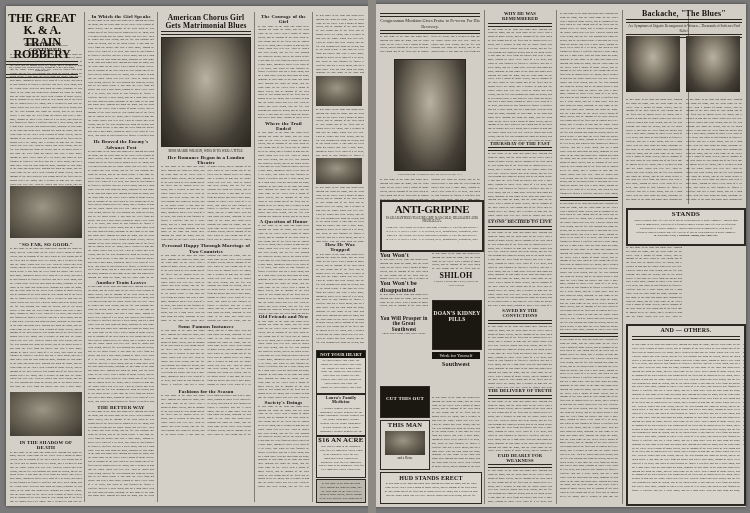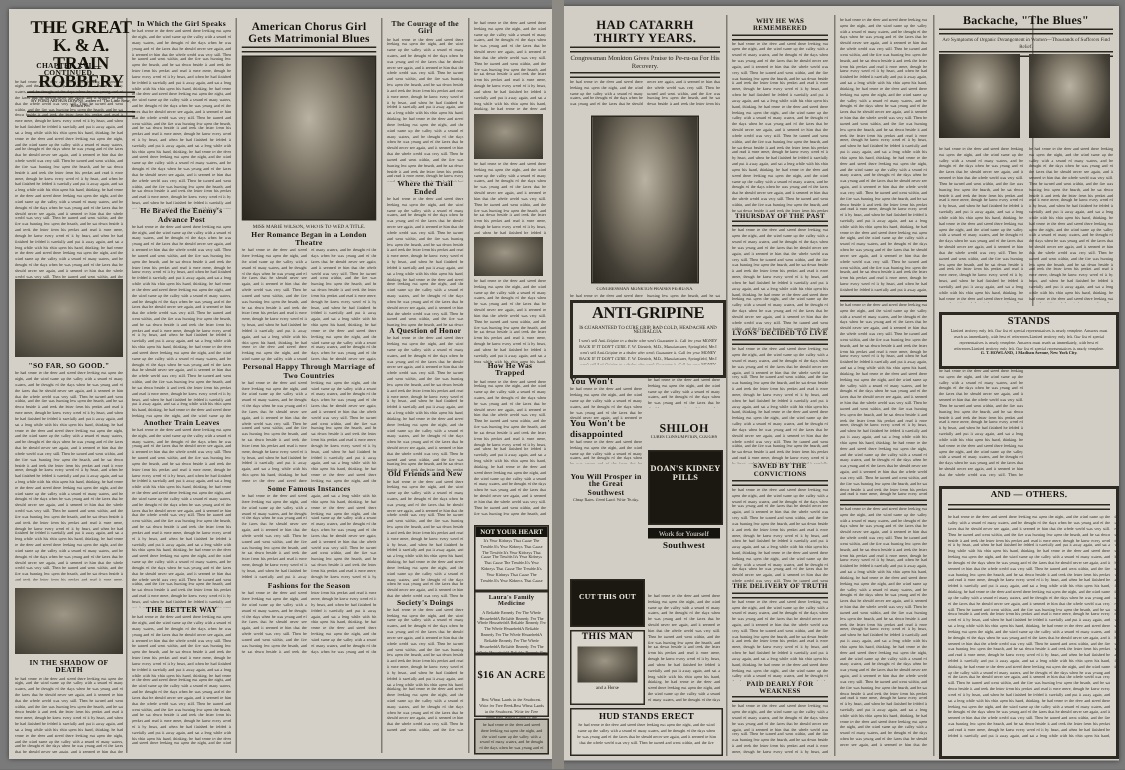--- a/index.html
+++ b/index.html
@@ -36,21 +36,21 @@
 <div class="page">
   <div class="sheet left-sheet"></div>
   <div class="sheet right-sheet"></div>
   <div class="gutter"></div>
 
   <div class="rule vrule" style="left:84px;top:12px;height:490px;"></div>
   <div class="rule vrule" style="left:157px;top:12px;height:490px;"></div>
   <div class="rule vrule" style="left:254px;top:12px;height:490px;"></div>
   <div class="rule vrule" style="left:312px;top:12px;height:490px;"></div>
 
-  <div class="col" style="left:18px;top:12px;width:72px;">
+  <div class="col" style="left:6px;top:12px;width:72px;">
     <div class="masthead" style="font-size:12px;line-height:1.0;text-align:center;letter-spacing:-.3px;">THE GREAT K. &amp; A.</div>
     <div class="masthead" style="font-size:12px;line-height:1.0;text-align:center;letter-spacing:-.3px;">TRAIN ROBBERY</div>
     <div class="hdrule"></div>
     <div style="font-size:2.8px;text-align:center;line-height:1.2;">BY FORD ARTHUR DOWNS, author of "The Little Rose, Broken Pot"</div>
     <div class="hdrule"></div>
   </div>
 
   <div class="col" style="left:10px;top:42px;width:72px;height:150px;">
     <div class="hd xsm center">CHAPTER XVI.—CONTINUED.</div>
     <div class="body-text tiny" style="height:140px;">he had come to the door and stood there looking out upon the night, and the wind came up the valley with a sound of many waters, and he thought of the days when he was young and of the faces that he should never see again, and it seemed to him that the whole world was very still. Then he turned and went within, and the fire was burning low upon the hearth, and he sat down beside it and took the letter from his pocket and read it once more, though he knew every word of it by heart, and when he had finished he folded it carefully and put it away again, and sat a long while with his chin upon his hand, thinking. he had come to the door and stood there looking out upon the night, and the wind came up the valley with a sound of many waters, and he thought of the days when he was young and of the faces that he should never see again, and it seemed to him that the whole world was very still. Then he turned and went within, and the fire was burning low upon the hearth, and he sat down beside it and took the letter from his pocket and read it once more, though he knew every word of it by heart, and when he had finished he folded it carefully and put it away again, and sat a long while with his chin upon his hand, thinking. he had come to the door and stood there looking out upon the night, and the wind came up the valley with a sound of many waters, and he thought of the days when he was young and of the faces that he should never see again, and it seemed to him that the whole world was very still. Then he turned and went within, and the fire was burning low upon the hearth, and he sat down beside it and took the letter from his pocket and read it once more, though he knew every word of it by heart, and when he had finished he folded it carefully and put it away again, and sat a long while with his chin upon his hand, thinking. he had come to the door and stood there looking out upon the night, and the wind came up the valley with a sound of many waters, and he thought of the days when he was young and of the faces that he should never see again, and it seemed to him that the whole world was very still. Then he turned and went within, and the fire was burning low upon the hearth, and he sat down beside it and took the letter from his pocket and read it once more, though he knew every word of it by heart, and when he had finished he folded it carefully and put it away again, and sat a long while with his chin upon his hand, thinking. he had come to the door and stood there looking out upon the night, and the wind came up the valley with a sound of many waters, and he thought of the days when he was young and of the faces that he should never see again, and it seemed to him that the whole world was very still. Then he turned and went within, and the fire was burning low upon the hearth, and he sat down beside it and took the letter from his pocket and read it once more, though he knew every word of it by heart, and when he had finished he folded it carefully and put it away again, and sat a long while with his chin upon his hand, thinking. he had come to the door and stood there looking out upon the night, and the wind came up the valley with a sound of many waters, and he thought of the days when he was young and of the faces that he should never see again, and it seemed to him that the whole world was very still. Then he turned and went within, and the fire was burning low upon the hearth, and he sat down beside it and took the letter from his pocket and read it once more, though he knew every word of it by heart, and when he had finished he folded it carefully and put it away again, and sat a long while with his chin upon his hand, thinking. </div>
@@ -121,34 +121,33 @@
 
   <div class="adbox" style="position:absolute;left:316px;top:350px;width:48px;height:42px;">
     <div class="blackbox" style="font-size:4.6px;font-weight:bold;padding:1px 0;">NOT YOUR HEART</div>
     <div class="body-text tiny center" style="padding:1px;height:28px;">It's Your Kidneys That Cause The Trouble.It's Your Kidneys That Cause The Trouble.It's Your Kidneys That Cause The Trouble.It's Your Kidneys That Cause The Trouble.It's Your Kidneys That Cause The Trouble.It's Your Kidneys That Cause The Trouble.It's Your Kidneys That Cause The Trouble.It's Your Kidneys That Cause The Trouble.It's Your Kidneys That Cause The Trouble.It's Your Kidneys That Cause The Trouble.It's Your Kidneys That Cause The Trouble.It's Your Kidneys That Cause The Trouble.</div>
   </div>
   <div class="adbox" style="position:absolute;left:316px;top:394px;width:48px;height:40px;">
     <div class="hd xsm" style="font-size:4.2px;padding:1px 0;">Laura's Family Medicine</div>
     <div class="body-text tiny center" style="padding:1px;height:28px;">A Reliable Remedy For The Whole HouseholdA Reliable Remedy For The Whole HouseholdA Reliable Remedy For The Whole HouseholdA Reliable Remedy For The Whole HouseholdA Reliable Remedy For The Whole HouseholdA Reliable Remedy For The Whole HouseholdA Reliable Remedy For The Whole HouseholdA Reliable Remedy For The Whole HouseholdA Reliable Remedy For The Whole HouseholdA Reliable Remedy For The Whole HouseholdA Reliable Remedy For The Whole HouseholdA Reliable Remedy For The Whole Household</div>
   </div>
   <div class="adbox" style="position:absolute;left:316px;top:436px;width:48px;height:40px;">
-    <div class="hd" style="font-size:7px;padding:10px 0;text-align:center;">$16 AN ACRE</div>
+    <div class="hd" style="font-size:7px;padding:0 0;text-align:center;">$16 AN ACRE</div>
     <div class="body-text tiny center" style="padding:1px;height:24px;">Best Wheat Lands in the Southwest. Write for Free Book.Best Wheat Lands in the Southwest. Write for Free Book.Best Wheat Lands in the Southwest. Write for Free Book.Best Wheat Lands in the Southwest. Write for Free Book.Best Wheat Lands in the Southwest. Write for Free Book.Best Wheat Lands in the Southwest. Write for Free Book.Best Wheat Lands in the Southwest. Write for Free Book.Best Wheat Lands in the Southwest. Write for Free Book.</div>
   </div>
   <div class="adbox" style="position:absolute;left:316px;top:479px;width:48px;height:22px;background:#bdb9af;">
     <div class="body-text tiny center" style="padding:2px;height:16px;">he had come to the door and stood there looking out upon the night, and the wind came up the valley with a sound of many waters, and he thought of the days when he was young and of the faces that he should never see again, and it seemed to him that the whole world was very still. Then he turned and went within, and the fire was burning low upon the hearth, and he sat down beside it and took the letter from his pocket and read it once more, though he knew every word of it by heart, and when he had finished he folded it carefully and put it away again, and sat a long while with his chin upon his hand, thinking. he had come to the door and stood there looking out upon the night, and the wind came up the valley with a sound of many waters, and he thought of the days when he was young and of the faces that he should never see again, and it seemed to him that the whole world was very still. Then he turned and went within, and the fire was burning low upon the hearth, and he sat down beside it and took the letter from his pocket and read it once more, though he knew every word of it by heart, and when he had finished he folded it carefully and put it away again, and sat a long while with his chin upon his hand, thinking. </div>
   </div>
 
   <div class="rule vrule" style="left:484px;top:10px;height:494px;"></div>
   <div class="rule vrule" style="left:556px;top:10px;height:494px;"></div>
   <div class="rule vrule" style="left:622px;top:10px;height:494px;"></div>
   <div class="rule vrule" style="left:688px;top:10px;height:194px;"></div>
 
   <div class="col" style="left:380px;top:12px;width:100px;">
-    <div class="hd" style="font-size:8.5px;">HAD CATARRH THIRTY YEARS.</div>
     <div class="hdrule"></div>
     <div class="sub">Congressman Monkton Gives Praise to Pe-ru-na For His Recovery.</div>
     <div class="hdrule"></div>
     <div class="body-text tiny" style="height:22px;column-count:2;">he had come to the door and stood there looking out upon the night, and the wind came up the valley with a sound of many waters, and he thought of the days when he was young and of the faces that he should never see again, and it seemed to him that the whole world was very still. Then he turned and went within, and the fire was burning low upon the hearth, and he sat down beside it and took the letter from his pocket and read it once more, though he knew every word of it by heart, and when he had finished he folded it carefully and put it away again, and sat a long while with his chin upon his hand, thinking. he had come to the door and stood there looking out upon the night, and the wind came up the valley with a sound of many waters, and he thought of the days when he was young and of the faces that he should never see again, and it seemed to him that the whole world was very still. Then he turned and went within, and the fire was burning low upon the hearth, and he sat down beside it and took the letter from his pocket and read it once more, though he knew every word of it by heart, and when he had finished he folded it carefully and put it away again, and sat a long while with his chin upon his hand, thinking. </div>
     <div class="portrait" style="width:70px;height:110px;margin:2px auto;border:1px solid #2b2821;"></div>
     <div class="tiny-cap" style="font-size:2.9px;">CONGRESSMAN MONKTON PRAISES PE-RU-NA.</div>
     <div class="body-text tiny" style="height:32px;column-count:2;margin-top:2px;">he had come to the door and stood there looking out upon the night, and the wind came up the valley with a sound of many waters, and he thought of the days when he was young and of the faces that he should never see again, and it seemed to him that the whole world was very still. Then he turned and went within, and the fire was burning low upon the hearth, and he sat down beside it and took the letter from his pocket and read it once more, though he knew every word of it by heart, and when he had finished he folded it carefully and put it away again, and sat a long while with his chin upon his hand, thinking. he had come to the door and stood there looking out upon the night, and the wind came up the valley with a sound of many waters, and he thought of the days when he was young and of the faces that he should never see again, and it seemed to him that the whole world was very still. Then he turned and went within, and the fire was burning low upon the hearth, and he sat down beside it and took the letter from his pocket and read it once more, though he knew every word of it by heart, and when he had finished he folded it carefully and put it away again, and sat a long while with his chin upon his hand, thinking. </div>
   </div>
 
   <div class="adbox thick" style="position:absolute;left:380px;top:200px;width:100px;height:48px;">
@@ -159,21 +158,21 @@
 
   <div class="col" style="left:380px;top:252px;width:48px;height:60px;">
     <div class="hd" style="font-size:6px;text-align:left;">You Won't</div>
     <div class="body-text tiny" style="height:22px;">he had come to the door and stood there looking out upon the night, and the wind came up the valley with a sound of many waters, and he thought of the days when he was young and of the faces that he should never see again, and it seemed to him that the whole world was very still. Then he turned and went within, and the fire was burning low upon the hearth, and he sat down beside it and took the letter from his pocket and read it once more, though he knew every word of it by heart, and when he had finished he folded it carefully and put it away again, and sat a long while with his chin upon his hand, thinking. he had come to the door and stood there looking out upon the night, and the wind came up the valley with a sound of many waters, and he thought of the days when he was young and of the faces that he should never see again, and it seemed to him that the whole world was very still. Then he turned and went within, and the fire was burning low upon the hearth, and he sat down beside it and took the letter from his pocket and read it once more, though he knew every word of it by heart, and when he had finished he folded it carefully and put it away again, and sat a long while with his chin upon his hand, thinking. </div>
     <div class="hd" style="font-size:6px;text-align:left;">You Won't be disappointed</div>
     <div class="body-text tiny" style="height:16px;">he had come to the door and stood there looking out upon the night, and the wind came up the valley with a sound of many waters, and he thought of the days when he was young and of the faces that he should never see again, and it seemed to him that the whole world was very still. Then he turned and went within, and the fire was burning low upon the hearth, and he sat down beside it and took the letter from his pocket and read it once more, though he knew every word of it by heart, and when he had finished he folded it carefully and put it away again, and sat a long while with his chin upon his hand, thinking. he had come to the door and stood there looking out upon the night, and the wind came up the valley with a sound of many waters, and he thought of the days when he was young and of the faces that he should never see again, and it seemed to him that the whole world was very still. Then he turned and went within, and the fire was burning low upon the hearth, and he sat down beside it and took the letter from his pocket and read it once more, though he knew every word of it by heart, and when he had finished he folded it carefully and put it away again, and sat a long while with his chin upon his hand, thinking. </div>
   </div>
 
   <div class="col" style="left:432px;top:252px;width:48px;height:42px;">
     <div class="body-text tiny" style="height:20px;">he had come to the door and stood there looking out upon the night, and the wind came up the valley with a sound of many waters, and he thought of the days when he was young and of the faces that he should never see again, and it seemed to him that the whole world was very still. Then he turned and went within, and the fire was burning low upon the hearth, and he sat down beside it and took the letter from his pocket and read it once more, though he knew every word of it by heart, and when he had finished he folded it carefully and put it away again, and sat a long while with his chin upon his hand, thinking. he had come to the door and stood there looking out upon the night, and the wind came up the valley with a sound of many waters, and he thought of the days when he was young and of the faces that he should never see again, and it seemed to him that the whole world was very still. Then he turned and went within, and the fire was burning low upon the hearth, and he sat down beside it and took the letter from his pocket and read it once more, though he knew every word of it by heart, and when he had finished he folded it carefully and put it away again, and sat a long while with his chin upon his hand, thinking. </div>
-    <div class="hd" style="font-size:8px;margin-top:10px;">SHILOH</div>
+    <div class="hd" style="font-size:8px;">SHILOH</div>
     <div class="tiny-cap" style="font-size:2.9px;">CURES CONSUMPTION, COUGHS AND COLDS</div>
   </div>
 
   <div class="col" style="left:380px;top:316px;width:48px;height:66px;">
     <div class="hd" style="font-size:5.2px;">You Will Prosper in the Great Southwest</div>
     <div class="body-text tiny center" style="height:26px;">Cheap Rates. Good Land. Write To-day.</div>
   </div>
 
   <div class="adbox" style="position:absolute;left:432px;top:300px;width:48px;height:48px;background:#1b1812;">
     <div class="hd" style="color:#efeadf;font-size:5.5px;padding-top:10px;">DOAN'S KIDNEY PILLS</div>

